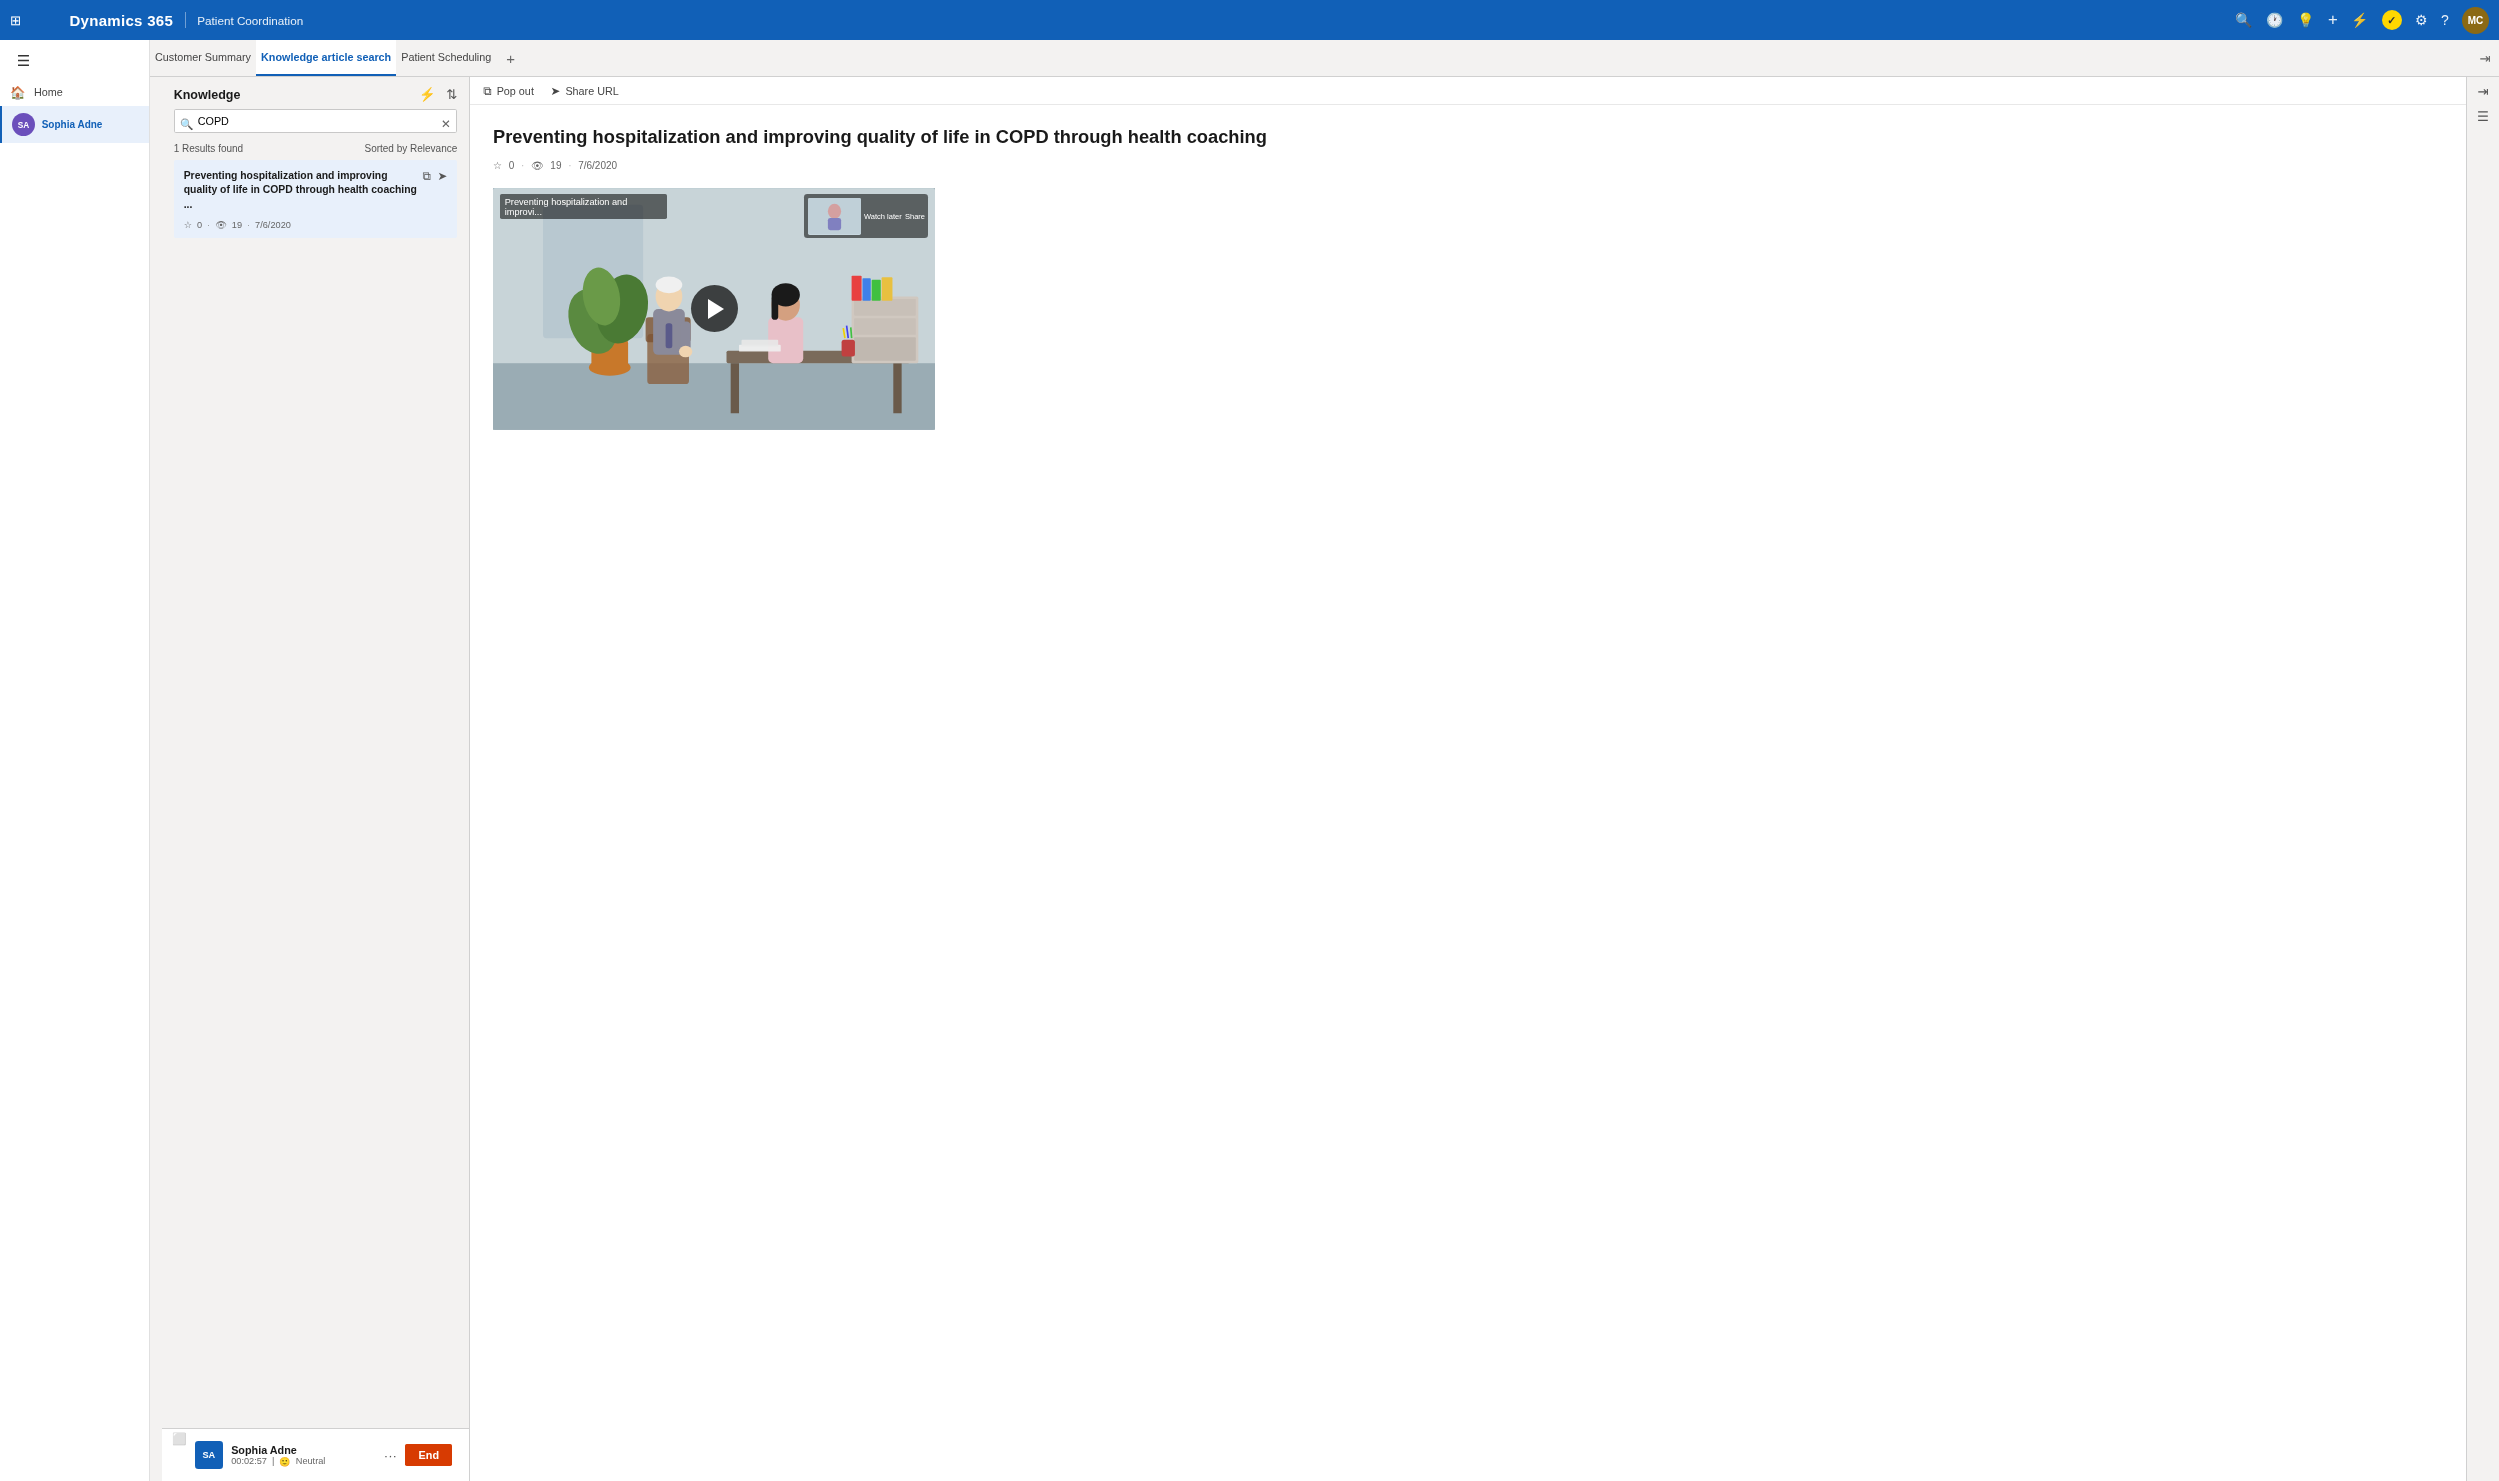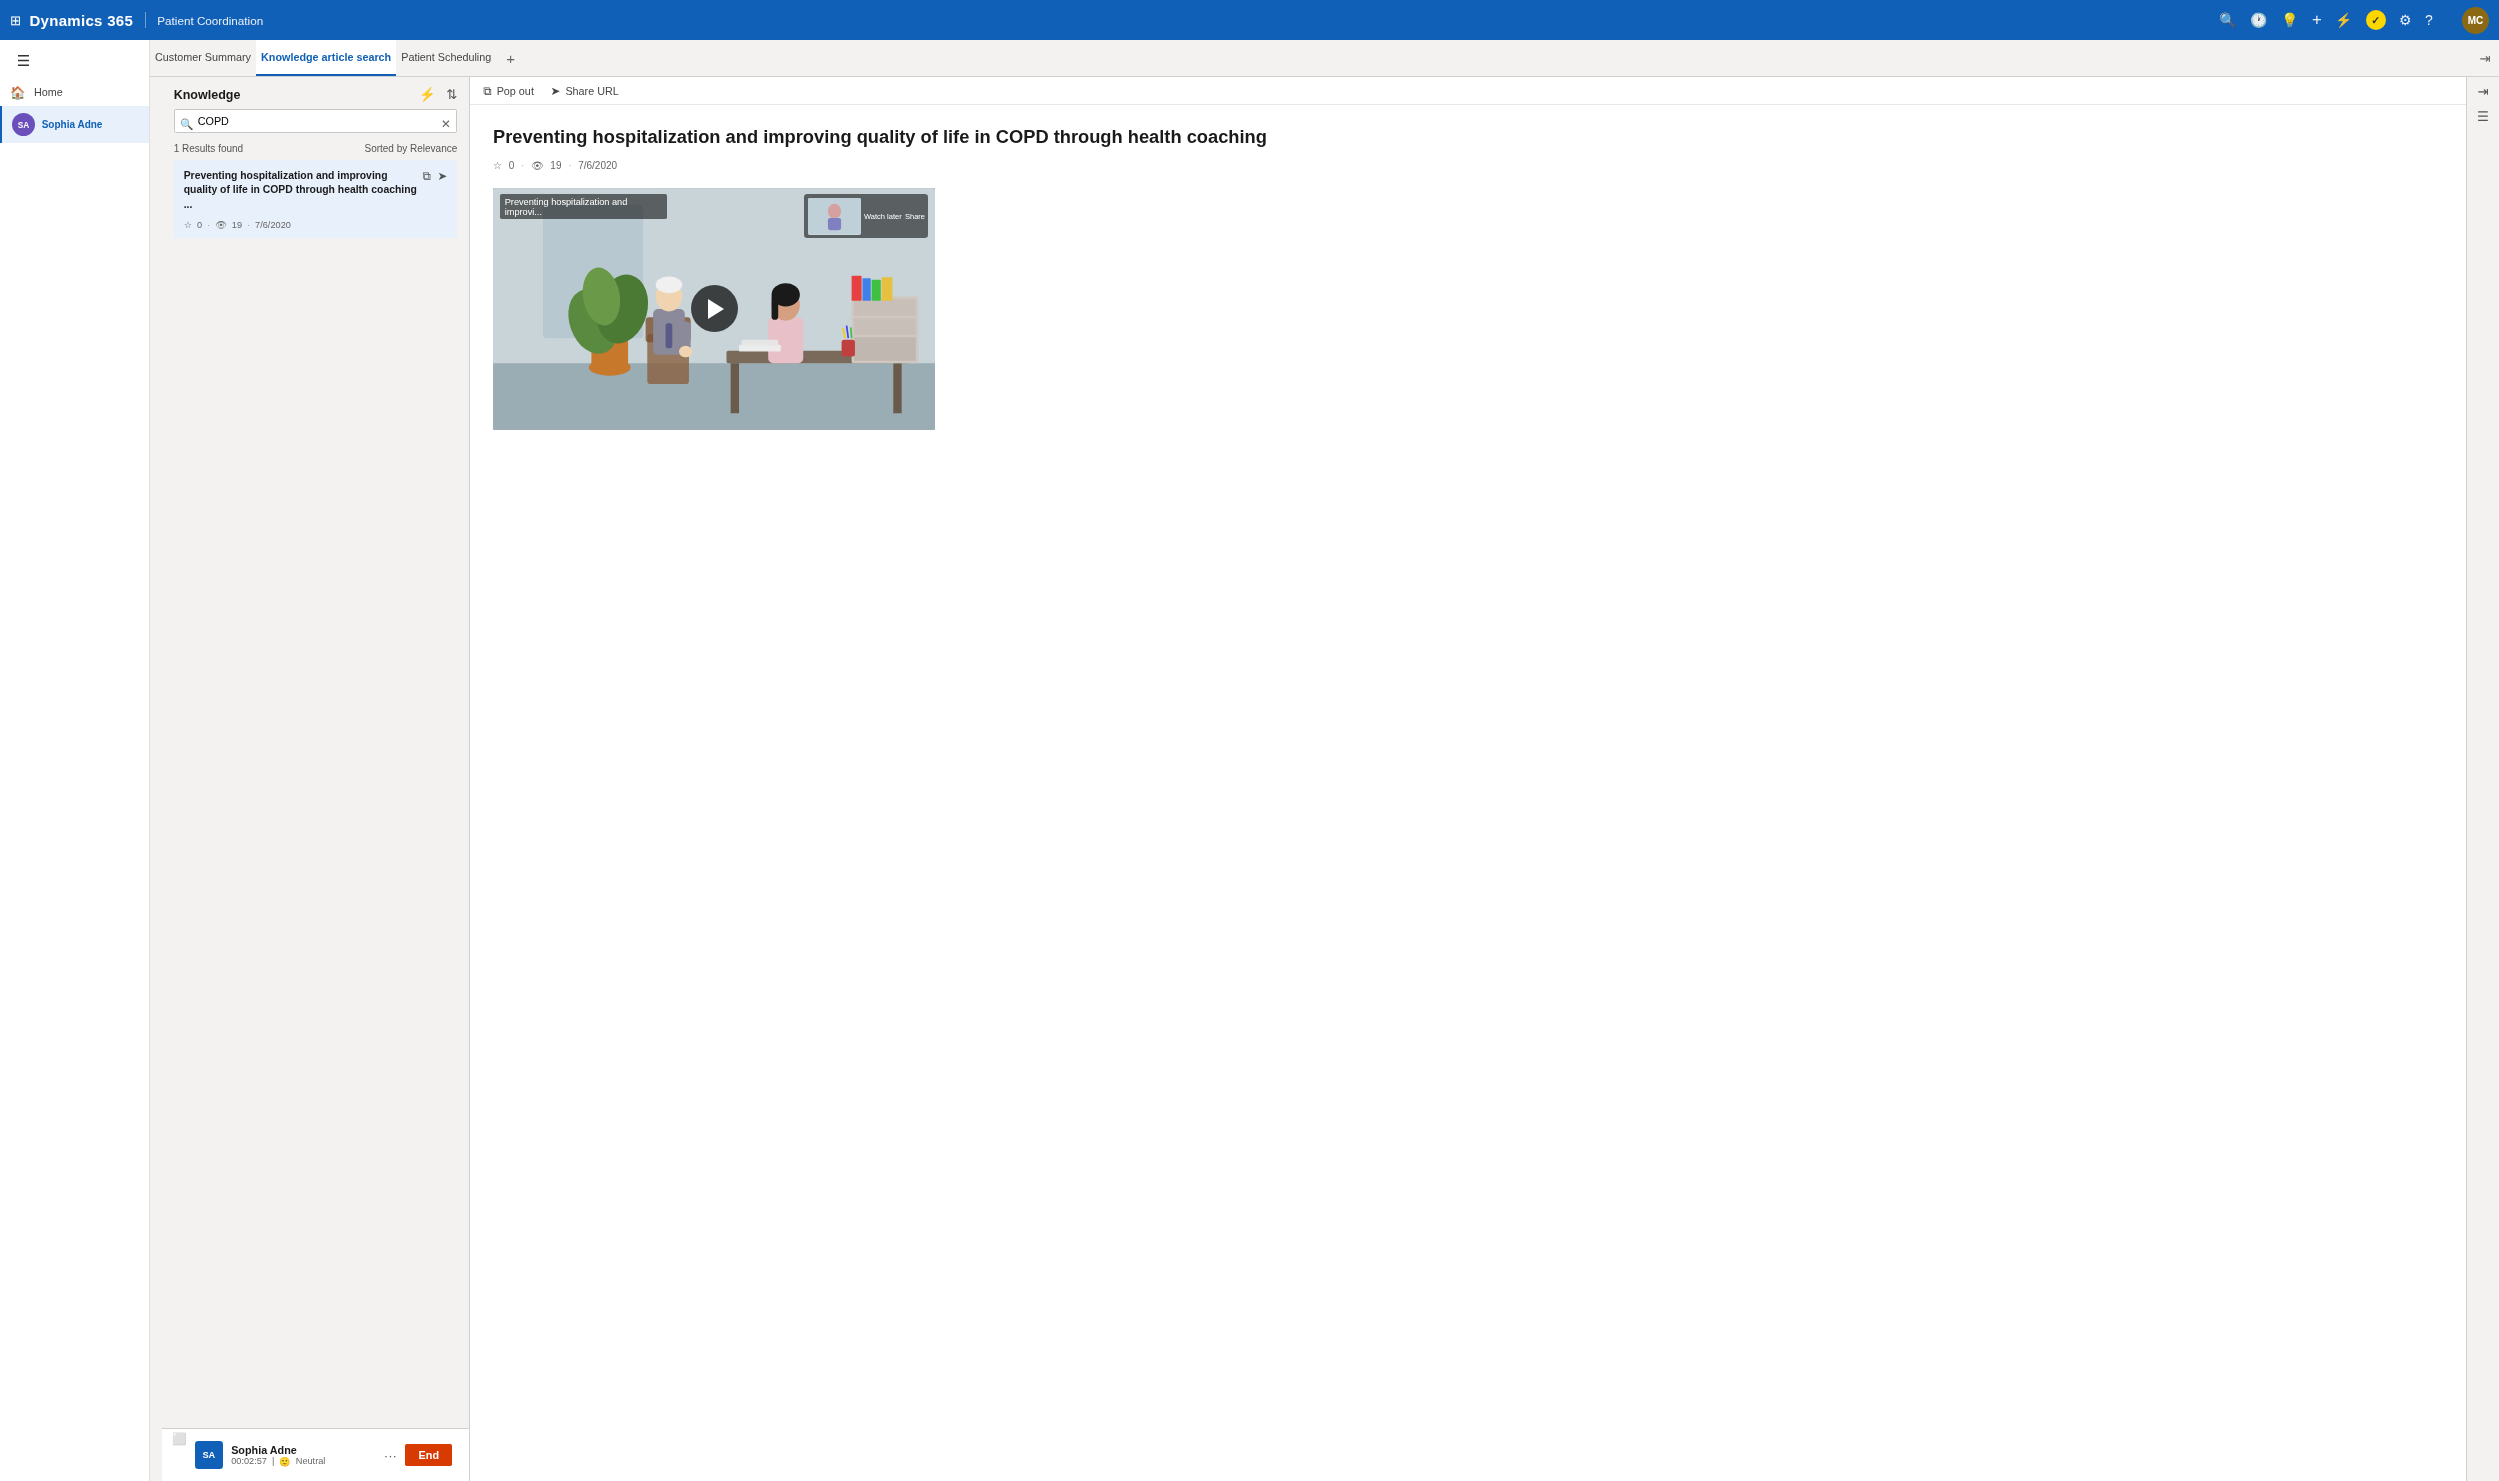--- a/index.html
+++ b/index.html
@@ -10,34 +10,34 @@
       background: #1160b7;
       height: 40px;
       display: flex;
       align-items: center;
       padding: 0 10px;
       color: white;
       gap: 0;
       position: relative;
     }
     .topbar-grid-icon { color: white; font-size: 13.3px; margin-right: 8.3px; cursor: pointer; }
-    .topbar-app-name { font-size: 15px; font-weight: 600; color: white; letter-spacing: 0.3px; }
+    .topbar-app-name { font-size: 15px; font-weight: 600; color: white; letter-spacing: 0.3px; margin-left: 40px; }
     .topbar-divider { width: 0.8px; height: 16.7px; background: rgba(255,255,255,0.4); margin: 0 11.7px; }
     .topbar-module-name { font-size: 11.7px; color: rgba(255,255,255,0.9); }
     .topbar-right { margin-left: auto; display: flex; align-items: center; gap: 13.3px; }
     .topbar-icon { color: white; font-size: 14px; cursor: pointer; opacity: 0.9; }
     .topbar-check-icon {
       width: 20px; height: 20px; background: #ffd700; border-radius: 50%;
       display: flex; align-items: center; justify-content: center;
       font-size: 10.8px; color: #333; font-weight: bold;
     }
     .topbar-avatar {
       width: 27px; height: 27px; background: #8b6914; border-radius: 50%;
       display: flex; align-items: center; justify-content: center;
-      font-size: 10px; font-weight: 700; color: white; cursor: pointer; margin-left: 16px;
+      font-size: 10px; font-weight: 700; color: white; cursor: pointer;
     }
 
     
     .app-body { display: flex; height: calc(100vh - 40px); }
     .sidebar-hamburger { font-size: 15px; color: #333; cursor: pointer; padding: 6.7px; }
 
     
     .main-content { flex: 1; display: flex; flex-direction: column; overflow: hidden; }
 
     

